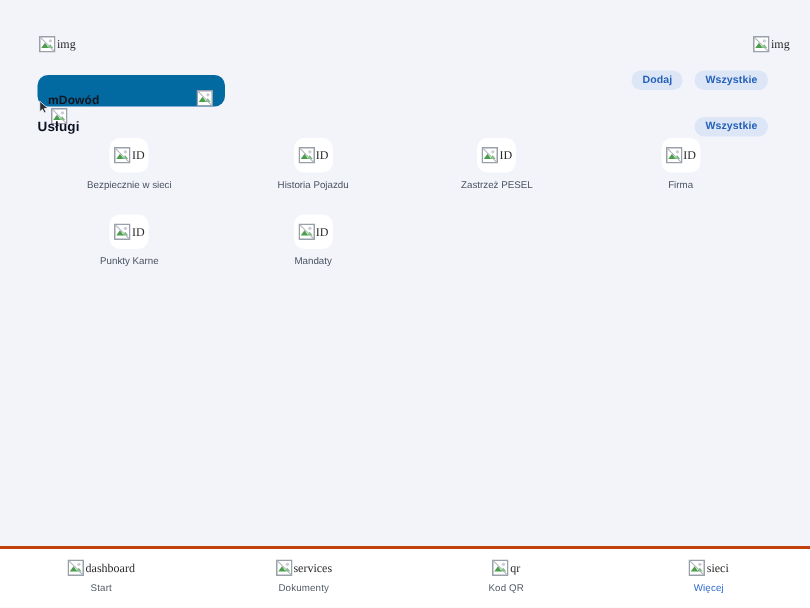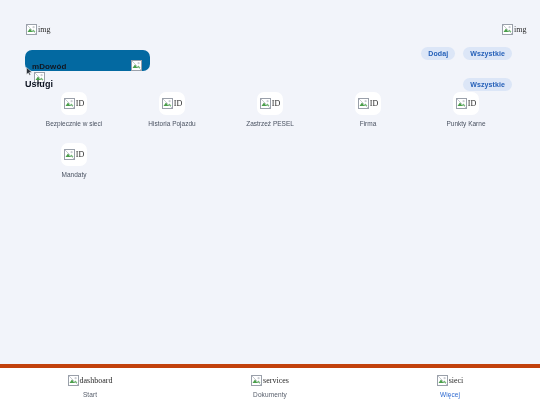--- a/index.html
+++ b/index.html
@@ -135,21 +135,21 @@
     letter-spacing: 0.1px;
   }
 
   
   .grid {
     position: absolute;
     left: 25px;
     top: 92px;
     width: 490px;
     display: grid;
-    grid-template-columns: repeat(5, 1fr);
+    grid-template-columns: repeat(4, 1fr);
     row-gap: 14px;
   }
   .tile {
     display: flex;
     flex-direction: column;
     align-items: center;
   }
   .tile-icon {
     width: 26px;
     height: 23px;
@@ -169,21 +169,21 @@
   }
 
   
   .bottom-nav {
     position: absolute;
     left: 0;
     bottom: 0;
     width: 540px;
     height: 41px;
     background: #ffffff;
-    border-top: 4px solid #c2410c;
+    border-top: 2px solid #c2410c;
     display: flex;
     align-items: flex-start;
     box-sizing: border-box;
     padding-top: 7px;
   }
   .nav-item {
     flex: 1;
     display: flex;
     flex-direction: column;
     align-items: center;
@@ -412,20 +412,35 @@
           <circle cx="7.6" cy="3.2" r="1.1" fill="#c9ccd2"></circle>
           <path d="M0.8 0.8 L10.2 10.2" stroke="#b0b4bb" stroke-width="0.7"></path>
         </svg>
       </span>
       <span class="alt">services</span>
     </span>
     <span class="nav-label">Dokumenty</span>
   </div>
 
 
+  <div class="nav-item">
+    <span class="broken">
+      <span class="glyph">
+        <svg viewBox="0 0 11 11" xmlns="http://www.w3.org/2000/svg">
+          <rect x="0.5" y="0.5" width="10" height="10" fill="#ffffff" stroke="#9aa0aa" stroke-width="1"></rect>
+          <path d="M1.5 8 L4 4.5 L6.5 8 Z" fill="#4a9e4a"></path>
+          <path d="M5.5 8 L7.5 5.5 L9.5 8 Z" fill="#6fbf6f"></path>
+          <circle cx="7.6" cy="3.2" r="1.1" fill="#c9ccd2"></circle>
+          <path d="M0.8 0.8 L10.2 10.2" stroke="#b0b4bb" stroke-width="0.7"></path>
+        </svg>
+      </span>
+      <span class="alt">qr</span>
+    </span>
+    <span class="nav-label">Kod QR</span>
+  </div>
 
   <div class="nav-item active">
     <span class="broken">
       <span class="glyph">
         <svg viewBox="0 0 11 11" xmlns="http://www.w3.org/2000/svg">
           <rect x="0.5" y="0.5" width="10" height="10" fill="#ffffff" stroke="#9aa0aa" stroke-width="1"></rect>
           <path d="M1.5 8 L4 4.5 L6.5 8 Z" fill="#4a9e4a"></path>
           <path d="M5.5 8 L7.5 5.5 L9.5 8 Z" fill="#6fbf6f"></path>
           <circle cx="7.6" cy="3.2" r="1.1" fill="#c9ccd2"></circle>
           <path d="M0.8 0.8 L10.2 10.2" stroke="#b0b4bb" stroke-width="0.7"></path>

